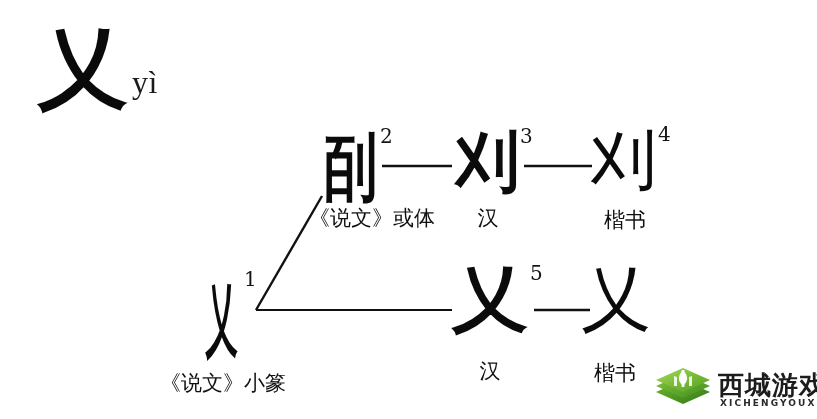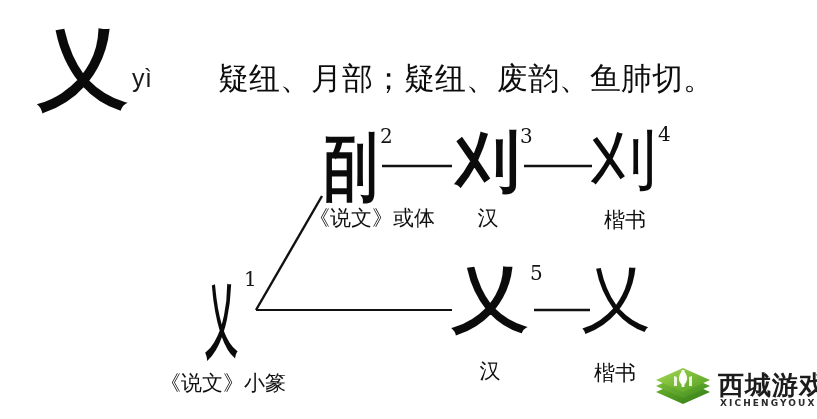--- a/index.html
+++ b/index.html
@@ -43,22 +43,22 @@
     line-height: 100px;
     text-align: center;
     color: #0a0a0a;
     font-weight: 700;
     transform: scaleX(1.05);
   }
   .pinyin {
     position: absolute;
     left: 132px;
     top: 42px;
-    font-family: Liberation Sans, sans-serif;
-    font-size: 25px;
+    font-family: Liberation Serif, serif;
+    font-size: 32px;
     color: #1a1a1a;
     letter-spacing: 0.5px;
   }
   .fanqie {
     position: absolute;
     left: 218px;
     top: 36px;
     font-family: "DejaVu Serif", "Liberation Serif", serif;
     font-size: 31px;
     line-height: 40px;
@@ -160,21 +160,20 @@
   }
 </style>
 </head>
 <body>
 
 <div id="page">
 
   <div class="entry-row">
     <div class="headword">乂</div>
     <div class="pinyin">yì</div>
-    <div class="fanqie">疑纽、月部；疑纽、废韵、鱼肺切。</div>
   </div>
 
   <div class="diagram">
 
     <svg class="svg-lines" viewBox="0 0 817 270">
 
       <line x1="256" y1="192" x2="322" y2="78" stroke="#111111" stroke-width="2.4"></line>
 
       <line x1="382" y1="48" x2="452" y2="48" stroke="#111111" stroke-width="2.6"></line>
 

